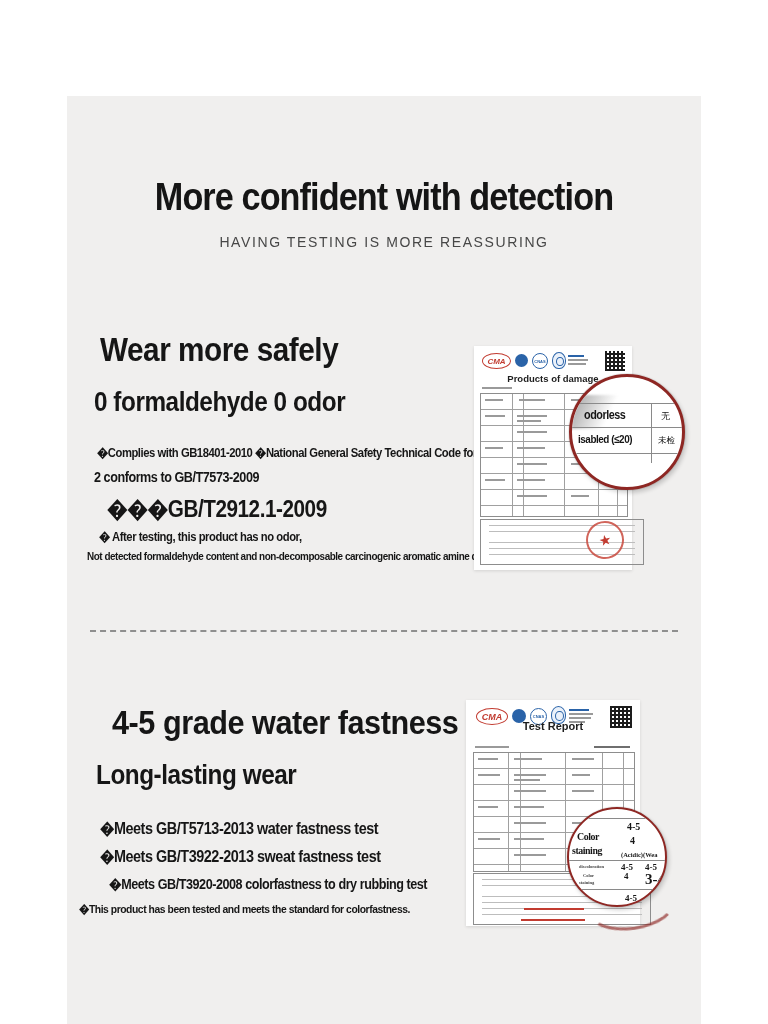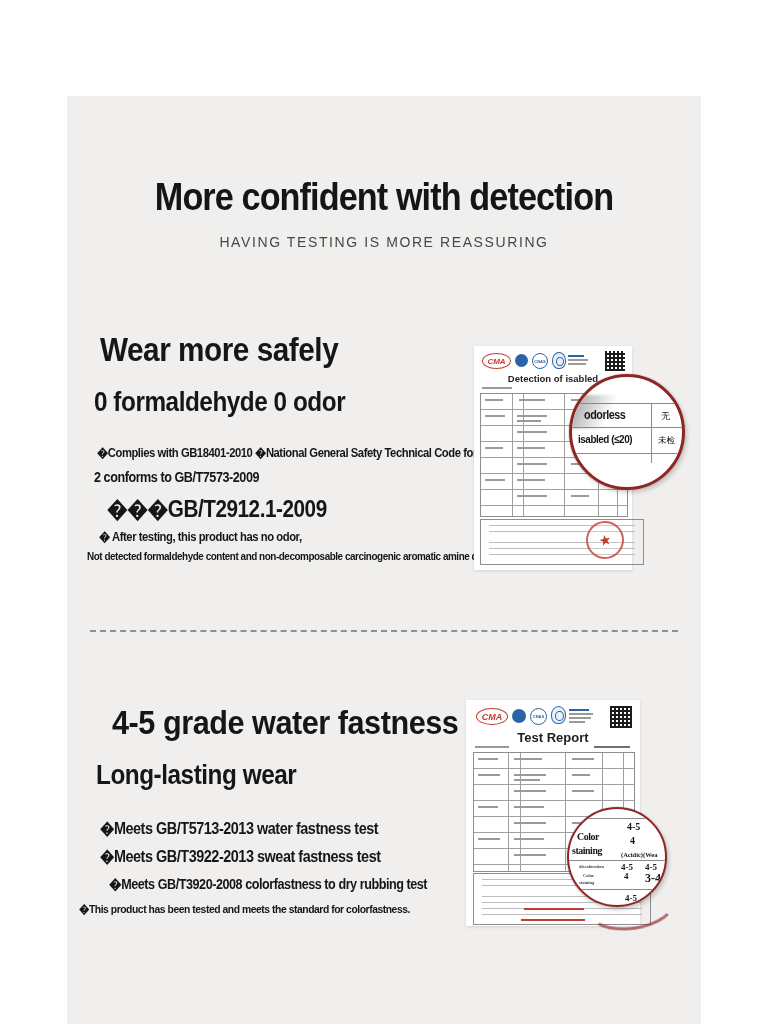--- a/index.html
+++ b/index.html
@@ -91,21 +91,21 @@
 
 <div class="abs card card1">
   <div class="abs cma cma1">CMA</div>
   <div class="abs bluedot" style="left:41px;top:8px;width:13px;height:13px;"></div>
   <div class="abs bluering" style="left:58px;top:7px;width:14px;height:14px;">CNAS</div>
   <div class="abs badge" style="left:78px;top:6px;width:12px;height:15px;"></div>
   <div class="bar b" style="left:94px;top:9px;width:16px;"></div>
   <div class="bar" style="left:94px;top:13px;width:20px;"></div>
   <div class="bar" style="left:94px;top:17px;width:18px;"></div>
   <div class="abs qr" style="left:131px;top:5px;width:20px;height:20px;"></div>
-  <div class="abs rtitle" style="top:27px;font-size:9.5px;">Detection of isabled</div>
+  <div class="abs rtitle" style="top:27px;font-size:9.5px;">Products of damage</div>
   <div class="bar" style="left:8px;top:41px;width:30px;"></div>
   <div class="bar d" style="left:118px;top:41px;width:32px;"></div>
   <div class="abs rtable" style="left:6px;top:47px;width:146px;height:122px;">
     <div class="bar" style="left:4px;top:5px;width:18px;"></div>
     <div class="bar" style="left:38px;top:5px;width:26px;"></div>
     <div class="bar" style="left:90px;top:5px;width:20px;"></div>
     <div class="bar" style="left:36px;top:21px;width:30px;"></div>
     <div class="bar" style="left:36px;top:26px;width:24px;"></div>
     <div class="bar" style="left:4px;top:21px;width:20px;"></div>
     <div class="bar" style="left:36px;top:37px;width:30px;"></div>
@@ -148,21 +148,21 @@
 <div class="abs card card2">
   <div class="abs cma cma2">CMA</div>
   <div class="abs bluedot" style="left:46px;top:9px;width:14px;height:14px;"></div>
   <div class="abs bluering" style="left:64px;top:8px;width:15px;height:15px;">CNAS</div>
   <div class="abs badge" style="left:85px;top:6px;width:13px;height:16px;"></div>
   <div class="bar b" style="left:103px;top:9px;width:20px;"></div>
   <div class="bar" style="left:103px;top:13px;width:24px;"></div>
   <div class="bar" style="left:103px;top:17px;width:22px;"></div>
   <div class="bar" style="left:103px;top:21px;width:16px;"></div>
   <div class="abs qr" style="left:144px;top:6px;width:22px;height:22px;"></div>
-  <div class="abs rtitle" style="top:30px;font-size:13px;">Test Report</div>
+  <div class="abs rtitle" style="top:20px;font-size:11px;">Test Report</div>
   <div class="bar" style="left:9px;top:46px;width:34px;"></div>
   <div class="bar d" style="left:128px;top:46px;width:36px;"></div>
   <div class="abs rtable" style="left:7px;top:52px;width:160px;height:118px;">
     <div class="bar" style="left:4px;top:5px;width:20px;"></div>
     <div class="bar" style="left:40px;top:5px;width:28px;"></div>
     <div class="bar" style="left:98px;top:5px;width:22px;"></div>
     <div class="bar" style="left:4px;top:21px;width:22px;"></div>
     <div class="bar" style="left:40px;top:21px;width:32px;"></div>
     <div class="bar" style="left:40px;top:26px;width:26px;"></div>
     <div class="bar" style="left:98px;top:21px;width:18px;"></div>
@@ -189,17 +189,17 @@
   <div class="txt bold" style="left:58px;top:12px;font-size:10px;">4-5</div>
   <div class="txt bold cond" style="left:8px;top:21px;font-size:11px;">Color</div>
   <div class="txt bold" style="left:61px;top:26px;font-size:10px;">4</div>
   <div class="txt bold cond" style="left:3px;top:35px;font-size:11px;">staining</div>
   <div class="txt bold" style="left:52px;top:42px;font-size:6.5px;">(Acidic)(Wea</div>
   <div class="txt tiny" style="left:10px;top:55px;">discoloration</div>
   <div class="txt bold" style="left:52px;top:53px;font-size:9px;">4-5</div>
   <div class="txt bold" style="left:76px;top:53px;font-size:9px;">4-5</div>
   <div class="txt tiny" style="left:14px;top:64px;">Color</div>
   <div class="txt bold" style="left:55px;top:62px;font-size:9px;">4</div>
-  <div class="txt bold" style="left:76px;top:62px;font-size:12px;">3-4</div>
+  <div class="txt bold" style="left:76px;top:62px;font-size:15px;">3-4</div>
   <div class="txt tiny" style="left:10px;top:71px;">staining</div>
   <div class="txt bold" style="left:56px;top:84px;font-size:9px;">4-5</div>
 </div>
 <div class="abs flare"></div>
 
 </body></html>

